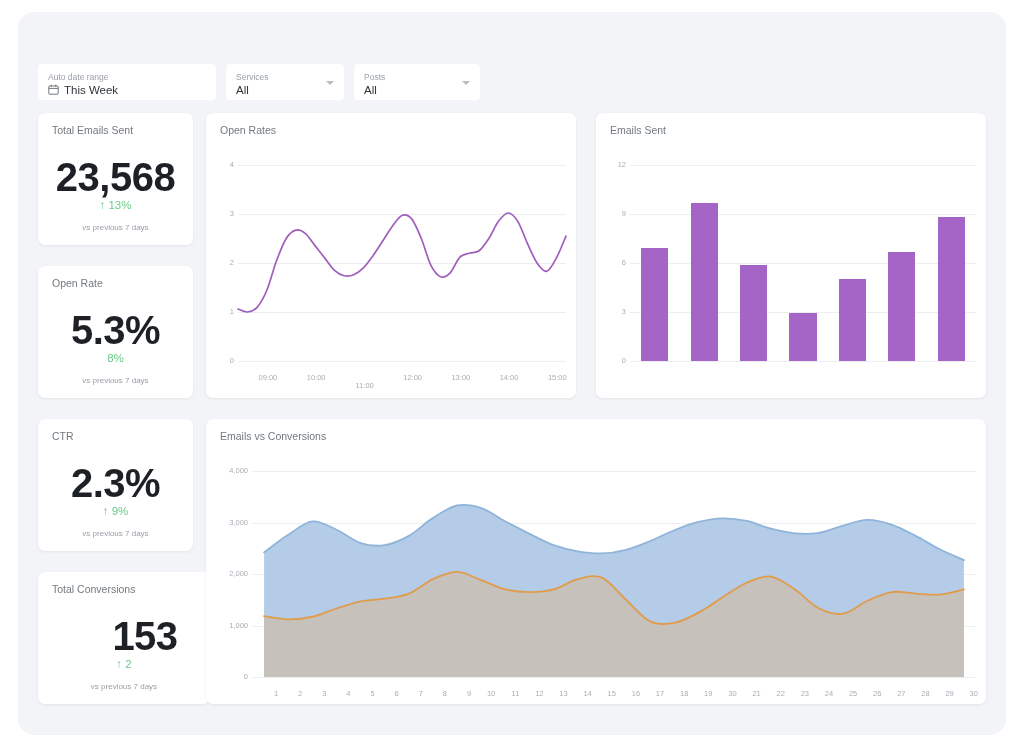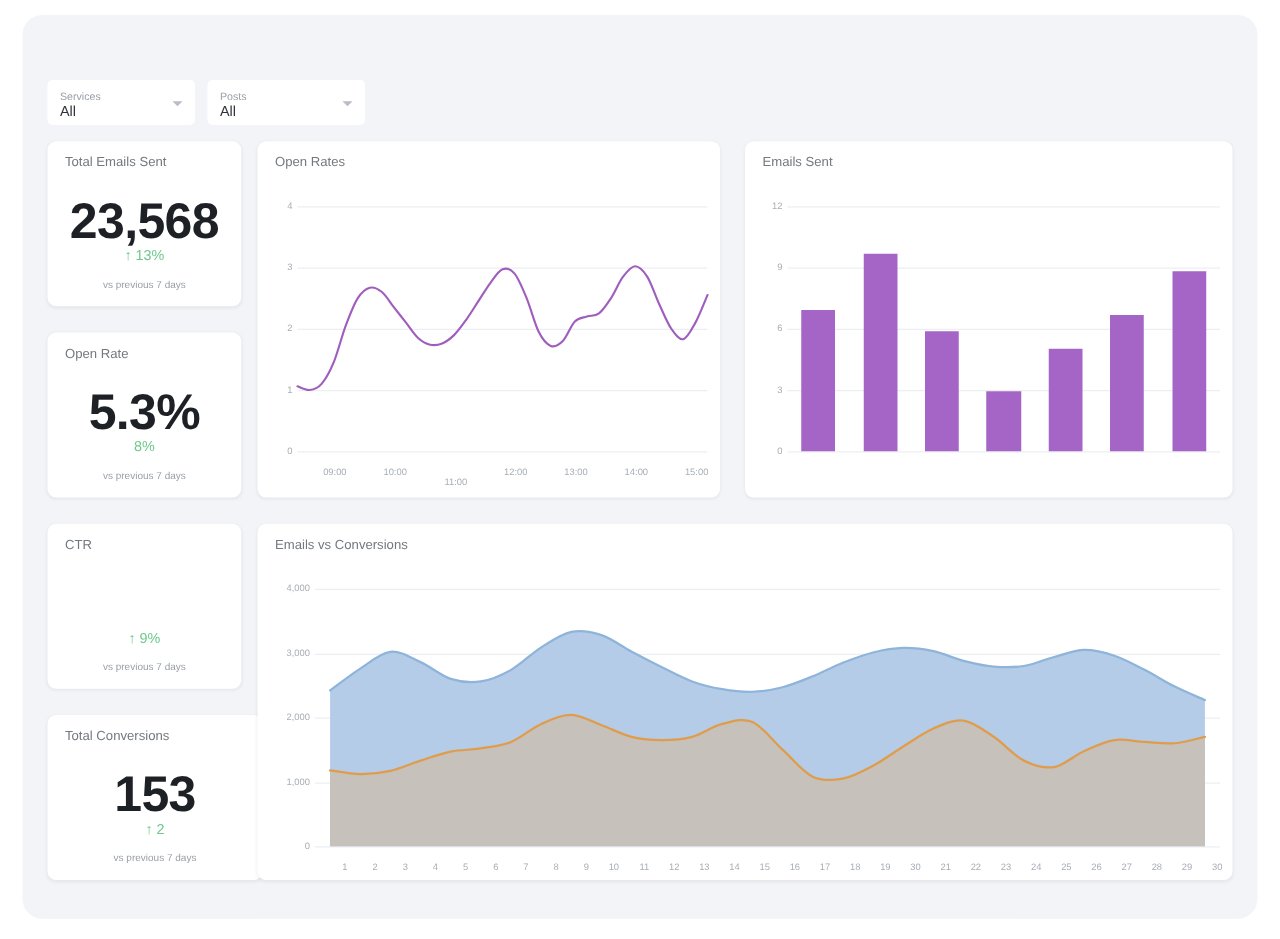--- a/index.html
+++ b/index.html
@@ -127,20 +127,34 @@
   }
 </style>
 </head>
 <body>
 
 <div id="dashboard-panel">
 
 
   <div id="filter-bar">
 
+    <div class="filter" id="filter-date">
+      <div class="filter-label">Auto date range</div>
+      <div class="filter-value-row">
+        <span class="cal-icon">
+          <svg width="11" height="11" viewBox="0 0 14 14">
+            <rect x="1" y="2.5" width="12" height="10.5" rx="1.2" fill="none" stroke="#5a6068" stroke-width="1.1"></rect>
+            <line x1="1" y1="5.6" x2="13" y2="5.6" stroke="#5a6068" stroke-width="1.1"></line>
+            <line x1="4.2" y1="1" x2="4.2" y2="3.4" stroke="#5a6068" stroke-width="1.1"></line>
+            <line x1="9.8" y1="1" x2="9.8" y2="3.4" stroke="#5a6068" stroke-width="1.1"></line>
+          </svg>
+        </span>
+        <span class="filter-value">This Week</span>
+      </div>
+    </div>
 
     <div class="filter" id="filter-services">
       <div class="filter-label">Services</div>
       <div class="filter-value-row">
         <span class="filter-value">All</span>
       </div>
       <span class="caret"></span>
     </div>
 
     <div class="filter" id="filter-posts">
@@ -162,27 +176,28 @@
 
   <div class="card" id="kpi-1" style="left:20px; top:254px; width:155px; height:132px;">
     <div class="card-title">Open Rate</div>
     <div class="kpi-value" style="top:42px;">5.3%</div>
     <div class="kpi-delta" style="top:86px;">8%</div>
     <div class="kpi-foot" style="top:110px;">vs previous 7 days</div>
   </div>
 
   <div class="card" id="kpi-2" style="left:20px; top:407px; width:155px; height:132px;">
     <div class="card-title">CTR</div>
+    <div class="kpi-value" style="top:42px;">2.3%</div>
     <div class="kpi-delta" style="top:86px;">↑ 9%</div>
     <div class="kpi-foot" style="top:110px;">vs previous 7 days</div>
   </div>
 
   <div class="card" id="kpi-3" style="left:20px; top:560px; width:172px; height:132px;">
     <div class="card-title">Total Conversions</div>
-    <div class="kpi-value" style="top:42px;">153</div>
+    <div class="kpi-value" style="top:42px;margin-left:21px;">153</div>
     <div class="kpi-delta" style="top:86px;">↑ 2</div>
     <div class="kpi-foot" style="top:110px;">vs previous 7 days</div>
   </div>
 
   <div class="card" id="card-open-rates" style="left:188px; top:101px; width:370px; height:285px;">
     <div class="card-title">Open Rates</div>
     <div class="chart-area" id="open-rates-plot" style="left:0; top:0; width:370px; height:285px;">
         <div class="grid-line" style="left: 32px; top: 248px; width: 328px;"></div>
         <div class="tick-label y-tick" style="left: 6px; top: 243px; width: 22px;">0</div>
         <div class="grid-line" style="left: 32px; top: 199px; width: 328px;"></div>

